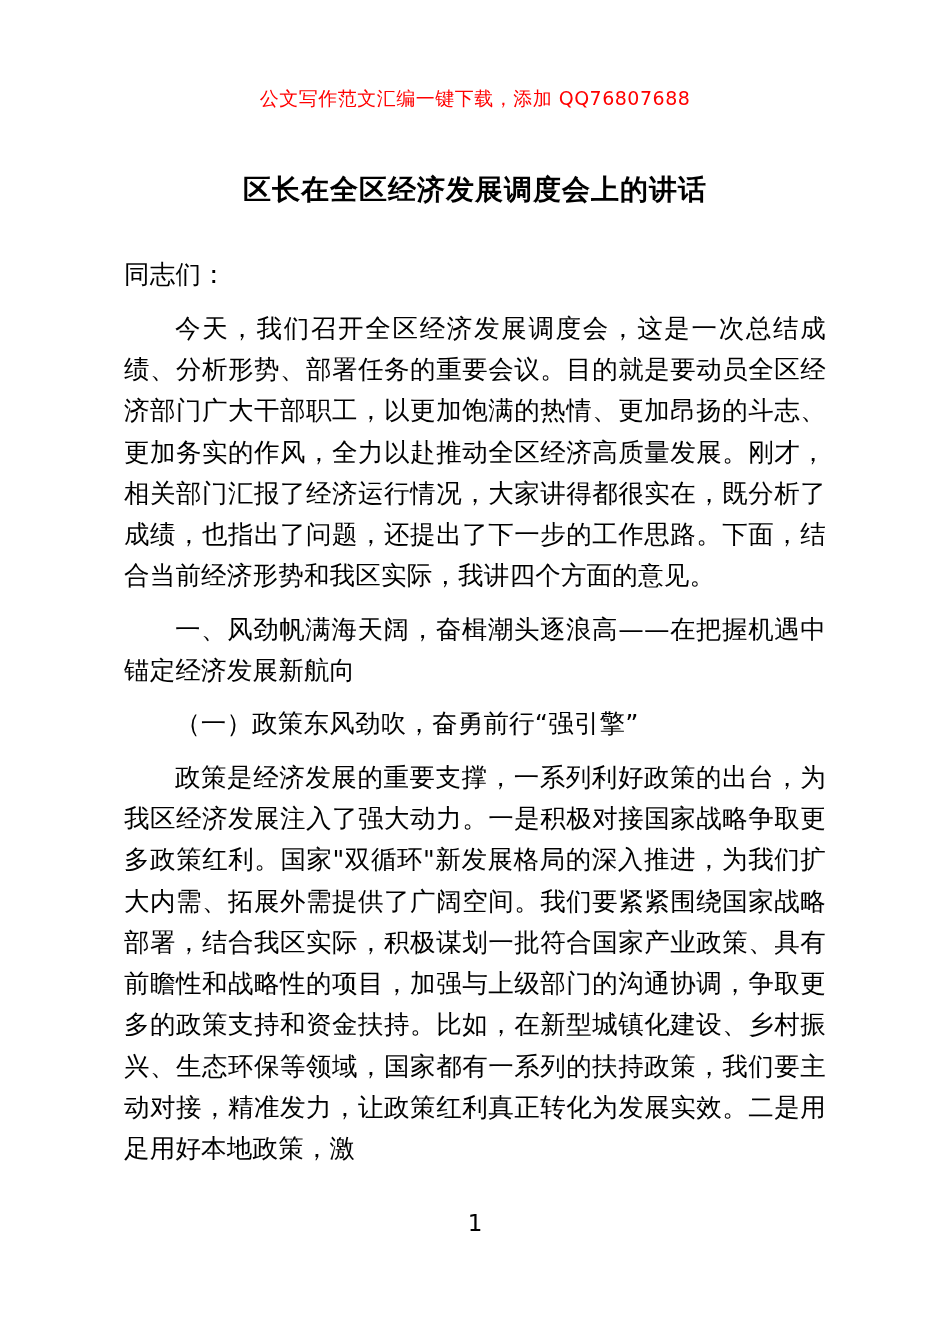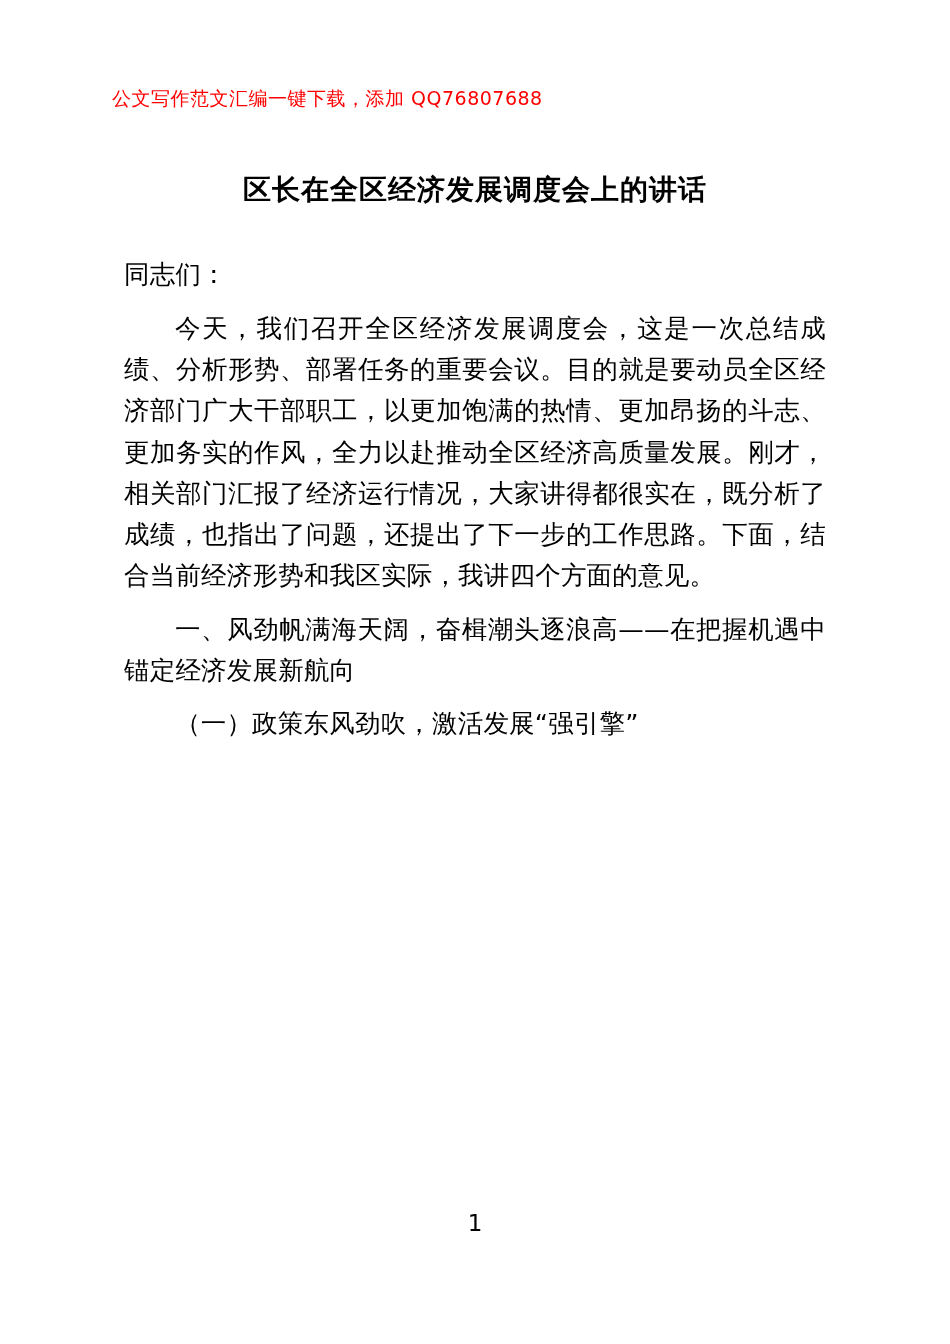--- a/index.html
+++ b/index.html
@@ -16,21 +16,21 @@
     overflow: hidden;
   }
   .page {
     width: 950px;
     height: 1344px;
     box-sizing: border-box;
     padding: 0 112px;
     position: relative;
   }
   .watermark {
-    text-align: left;
+    text-align: center;
     color: #ff0000;
     font-size: 19px;
     letter-spacing: 0.5px;
     padding-top: 86px;
     font-family: "DejaVu Sans", "Liberation Sans", sans-serif;
     white-space: nowrap;
   }
   .doc-title {
     text-align: center;
     font-size: 28px;
@@ -69,18 +69,19 @@
 <div class="page">
 
   <div class="watermark">公文写作范文汇编一键下载，添加 QQ76807688</div>
 
   <h1 class="doc-title">区长在全区经济发展调度会上的讲话</h1>
 
   <div class="body-text">
     <p>同志们：</p>
     <p class="indent2">今天，我们召开全区经济发展调度会，这是一次总结成绩、分析形势、部署任务的重要会议。目的就是要动员全区经济部门广大干部职工，以更加饱满的热情、更加昂扬的斗志、更加务实的作风，全力以赴推动全区经济高质量发展。刚才，相关部门汇报了经济运行情况，大家讲得都很实在，既分析了成绩，也指出了问题，还提出了下一步的工作思路。下面，结合当前经济形势和我区实际，我讲四个方面的意见。</p>
     <p class="indent2">一、风劲帆满海天阔，奋楫潮头逐浪高——在把握机遇中锚定经济发展新航向</p>
-    <p class="indent2">（一）政策东风劲吹，激活发展“强引擎”</p>
+    <p class="indent2">（一）政策东风劲吹，奋勇前行“强引擎”</p>
+    <p class="indent2">政策是经济发展的重要支撑，一系列利好政策的出台，为我区经济发展注入了强大动力。一是积极对接国家战略争取更多政策红利。国家"双循环"新发展格局的深入推进，为我们扩大内需、拓展外需提供了广阔空间。我们要紧紧围绕国家战略部署，结合我区实际，积极谋划一批符合国家产业政策、具有前瞻性和战略性的项目，加强与上级部门的沟通协调，争取更多的政策支持和资金扶持。比如，在新型城镇化建设、乡村振兴、生态环保等领域，国家都有一系列的扶持政策，我们要主动对接，精准发力，让政策红利真正转化为发展实效。二是用足用好本地政策，激</p>
   </div>
 
   <div class="page-number">1</div>
 
 </div>
 
 </body></html>

